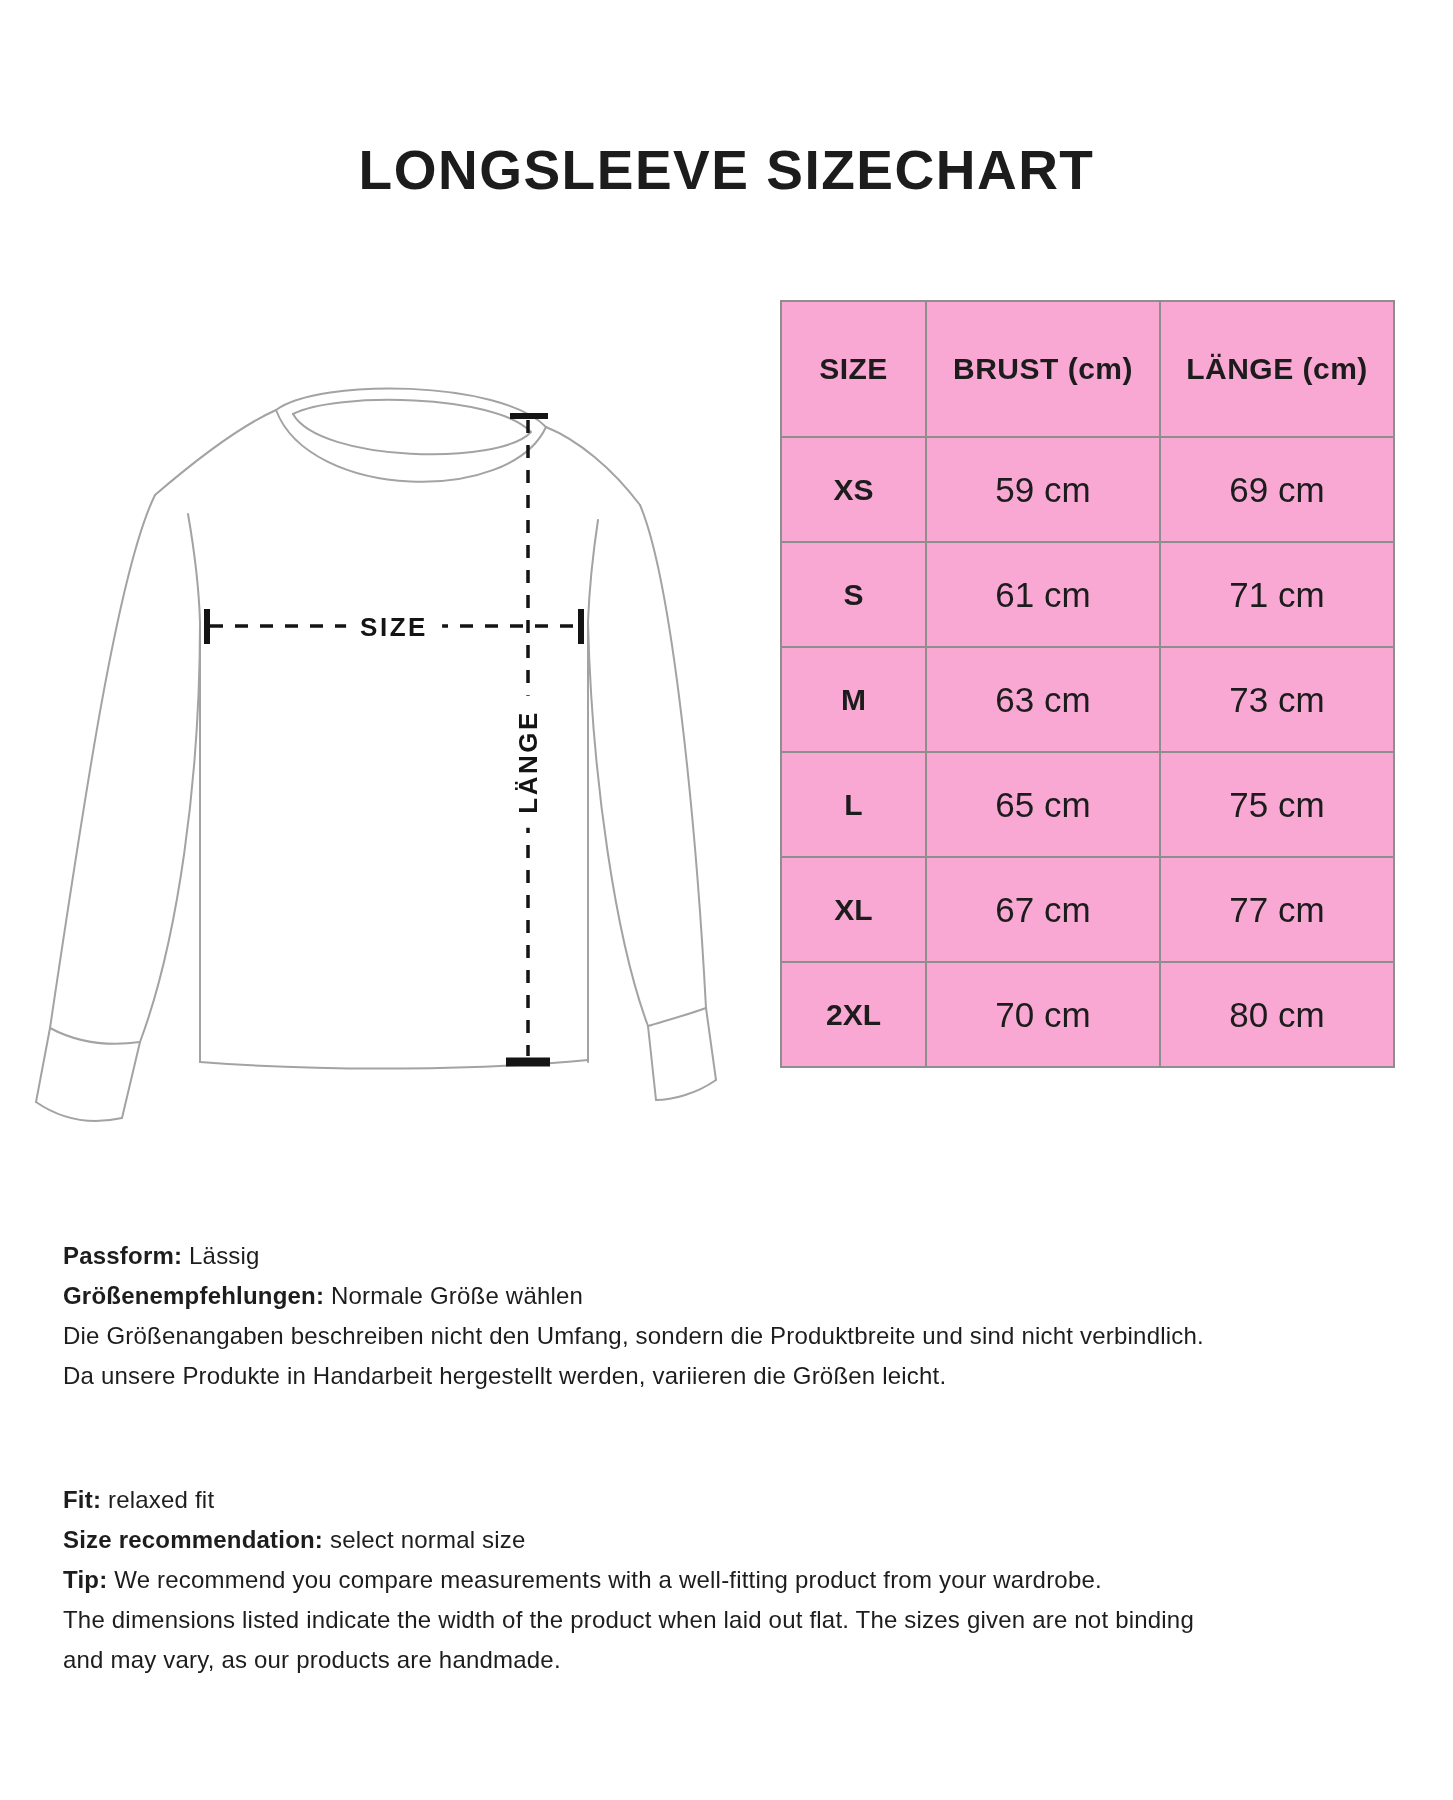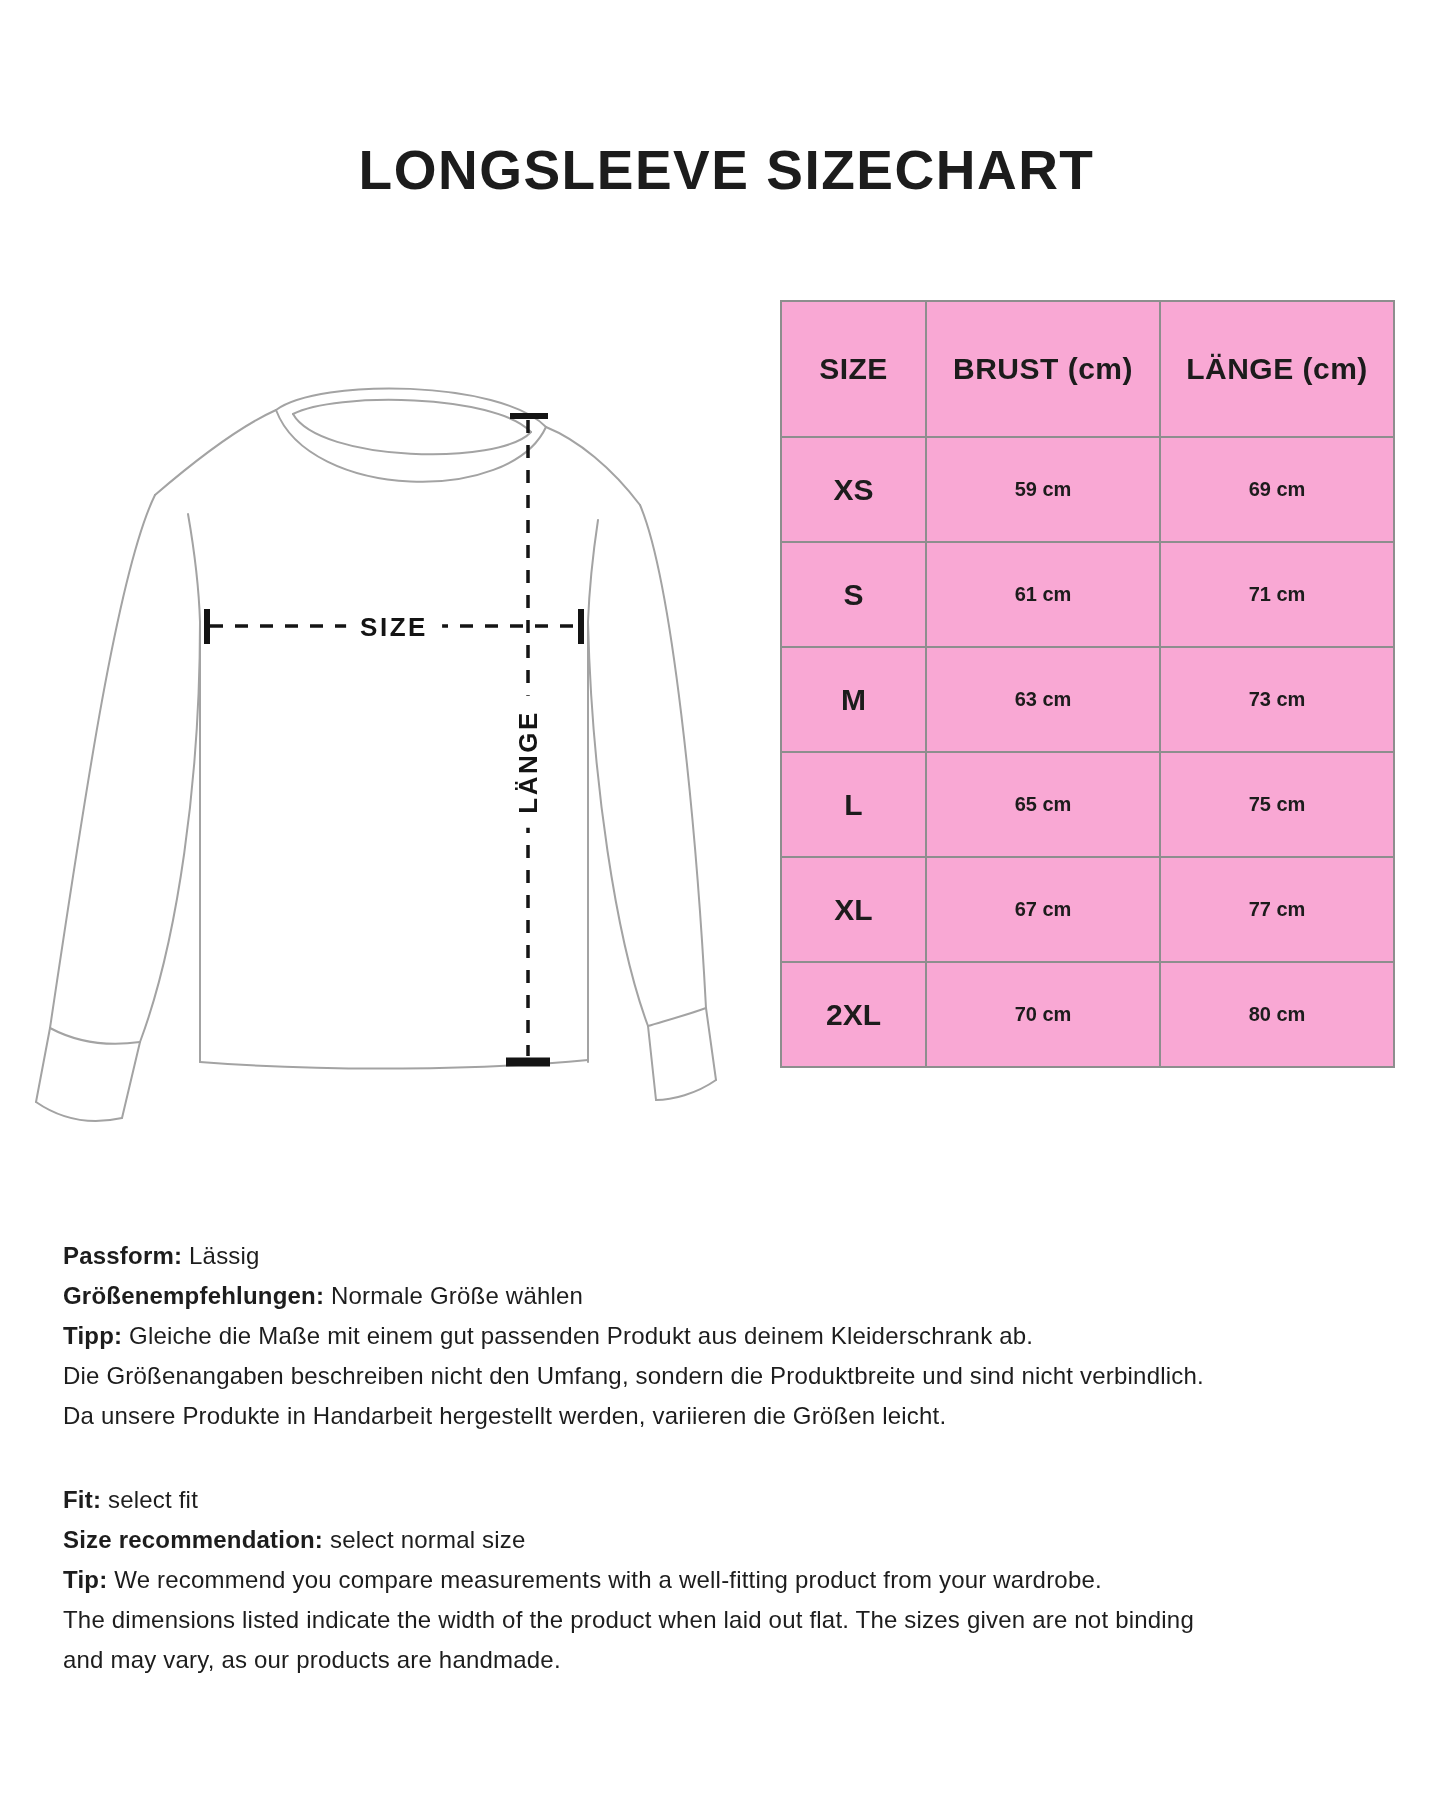--- a/index.html
+++ b/index.html
@@ -29,21 +29,21 @@
   table.size-table{
     position:absolute;left:780px;top:300px;
     border-collapse:collapse;table-layout:fixed;
   }
   table.size-table td,table.size-table th{
     border:2px solid #8e8e8e;
     text-align:center;vertical-align:middle;
     background:#f9a8d4;
   }
   table.size-table th{height:132px;font-size:30px;font-weight:bold;letter-spacing:0.5px;}
-  table.size-table td{height:101px;font-size:20px;font-weight:bold;}
+  table.size-table td{height:101px;font-size:35px;font-weight:normal;}
   table.size-table td.size-cell{font-weight:bold;font-size:30px;}
   .info-block{position:absolute;left:63px;width:1340px;}
   .info-block.de{top:1236px;}
   .info-block.en{top:1480px;}
   .info-block p{
     margin:0;font-size:24px;line-height:40px;color:#1d1d1d;
     letter-spacing:0.2px;
   }
   .info-block b{font-weight:bold;}
 </style>
@@ -144,26 +144,25 @@
         <td class="size-cell">2XL</td>
         <td>70 cm</td>
         <td>80 cm</td>
       </tr>
     </tbody>
   </table>
 
   <div class="info-block de">
     <p><b>Passform:</b><span> Lässig</span></p>
     <p><b>Größenempfehlungen:</b><span> Normale Größe wählen</span></p>
-    <p><b>Tipp:</b><span> Gleiche die Maße mit einem gut passenden Produkt aus deinem Kleiderschrank ab.</span></p>
     <p><b></b><span>Die Größenangaben beschreiben nicht den Umfang, sondern die Produktbreite und sind nicht verbindlich.</span></p>
     <p><b></b><span>Da unsere Produkte in Handarbeit hergestellt werden, variieren die Größen leicht.</span></p>
   </div>
 
   <div class="info-block en">
-    <p><b>Fit:</b><span> select fit</span></p>
+    <p><b>Fit:</b><span> relaxed fit</span></p>
     <p><b>Size recommendation:</b><span> select normal size</span></p>
     <p><b>Tip:</b><span> We recommend you compare measurements with a well-fitting product from your wardrobe.</span></p>
     <p><b></b><span>The dimensions listed indicate the width of the product when laid out flat. The sizes given are not binding</span></p>
     <p><b></b><span>and may vary, as our products are handmade.</span></p>
   </div>
 
 </div>
 
 </body></html>

